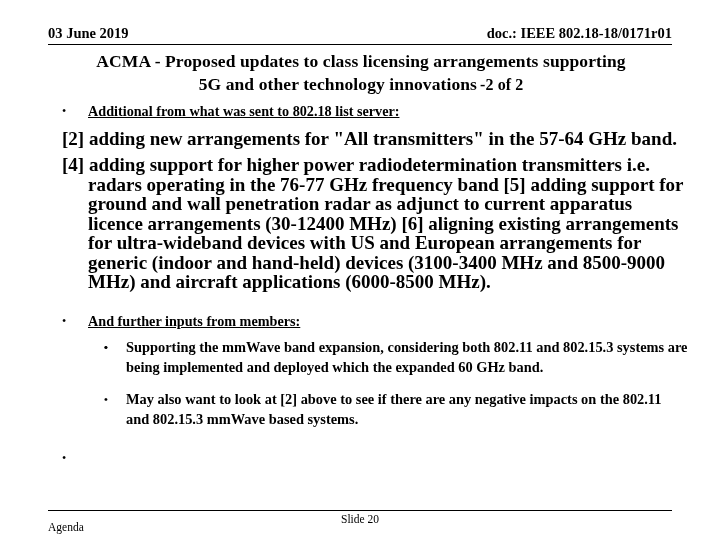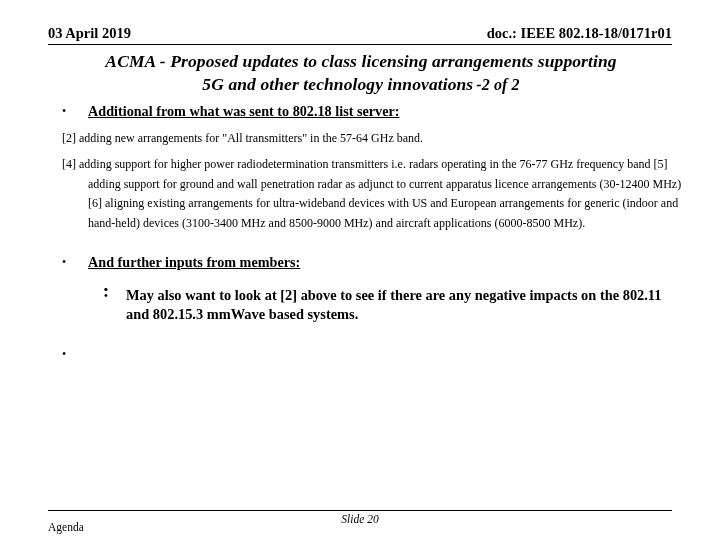--- a/index.html
+++ b/index.html
@@ -59,21 +59,20 @@
     white-space: nowrap;
   }
 
   
   .title-block {
     position: absolute;
     left: 56px;
     top: 50px;
     width: 610px;
     text-align: center;
-    font-style: italic;
   }
   .title-main {
     font-size: 17.5px;
     font-weight: bold;
     line-height: 23px;
     letter-spacing: 0.1px;
   }
   .title-suffix {
     font-size: 16px;
     font-weight: bold;
@@ -114,22 +113,22 @@
   .lvl1 .txt {
     font-weight: bold;
     font-size: 14.2px;
   }
 
   
   .para {
     padding-left: 14px;
     text-indent: 0;
     margin-bottom: 7px;
-    font-weight: normal;
-    font-size: 12px;
+    font-weight: bold;
+    font-size: 19px;
   }
   .para .hang {
     display: block;
     padding-left: 26px;
     text-indent: -26px;
   }
 
   
   .lvl2 {
     padding-left: 78px;
@@ -172,37 +171,36 @@
     top: 8px;
     white-space: nowrap;
   }
   .footer-center {
     position: absolute;
     left: 0;
     top: 0;
     width: 624px;
     text-align: center;
     white-space: nowrap;
-    font-style: italic;
   }
   .footer-right {
     position: absolute;
     right: 0;
     top: 0;
     white-space: nowrap;
     margin-top: 45px;
   }
 </style>
 </head>
 <body>
 
 <div class="slide">
 
   <div class="header">
-    <div class="header-date">03 April 2019</div>
+    <div class="header-date">03 June 2019</div>
     <div class="header-doc">doc.: IEEE 802.18-18/0171r01</div>
   </div>
   <div class="header-rule"></div>
 
   <div class="title-block">
     <div class="title-main">ACMA - Proposed updates to class licensing arrangements supporting</div>
     <div class="title-main"><span>5G and other technology innovations</span><span class="title-suffix">-2 of 2</span></div>
   </div>
 
   <div class="body">
@@ -227,20 +225,21 @@
       <span class="bullet">•</span>
       <span class="txt u">And further inputs from members:</span>
     </div>
 
     <div class="blk lvl2">
       <span class="bullet">•</span>
     </div>
 
     <div class="blk lvl2">
       <span class="bullet">•</span>
+      <span>Supporting the mmWave band expansion, considering both 802.11 and 802.15.3 systems are being implemented and deployed which the expanded 60 GHz band.</span>
     </div>
 
     <div class="gap-sm"></div>
 
     <div class="blk lvl2">
       <span class="bullet">•</span>
       <span>May also want to look at [2] above to see if there are any negative impacts on the 802.11 and 802.15.3 mmWave based systems.</span>
     </div>
 
     <div class="gap-md"></div>

